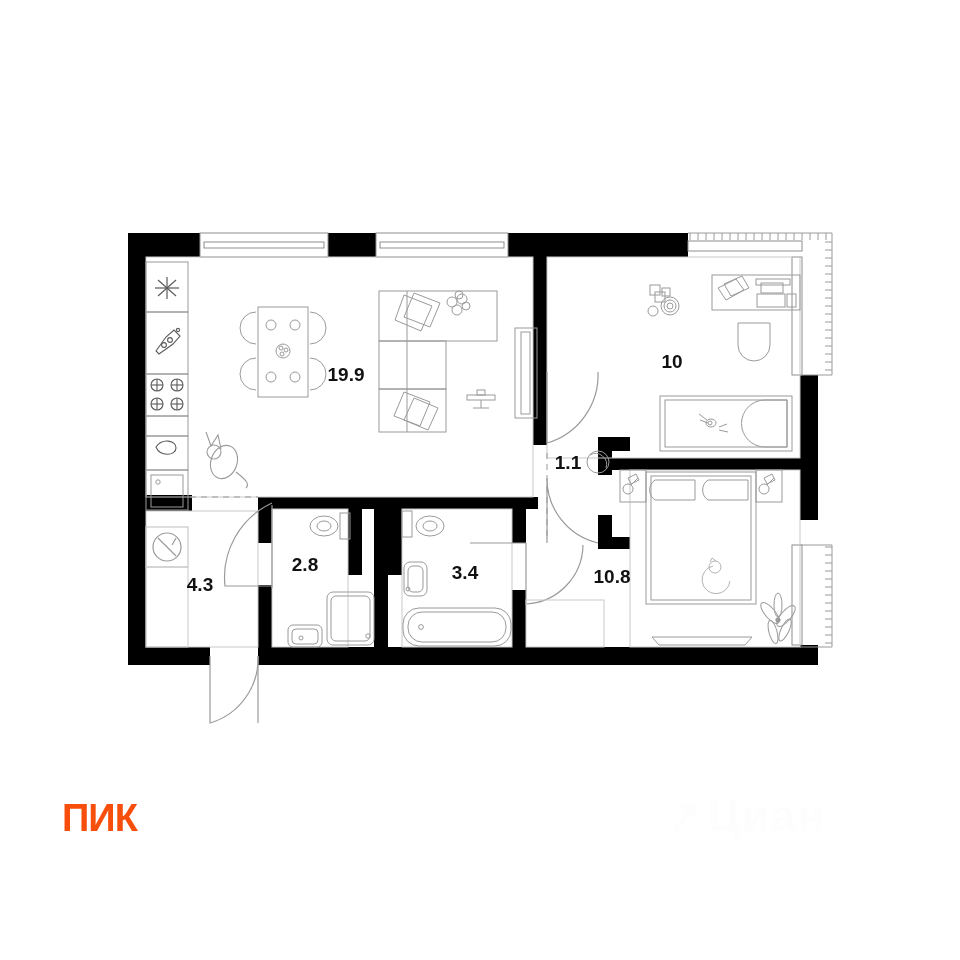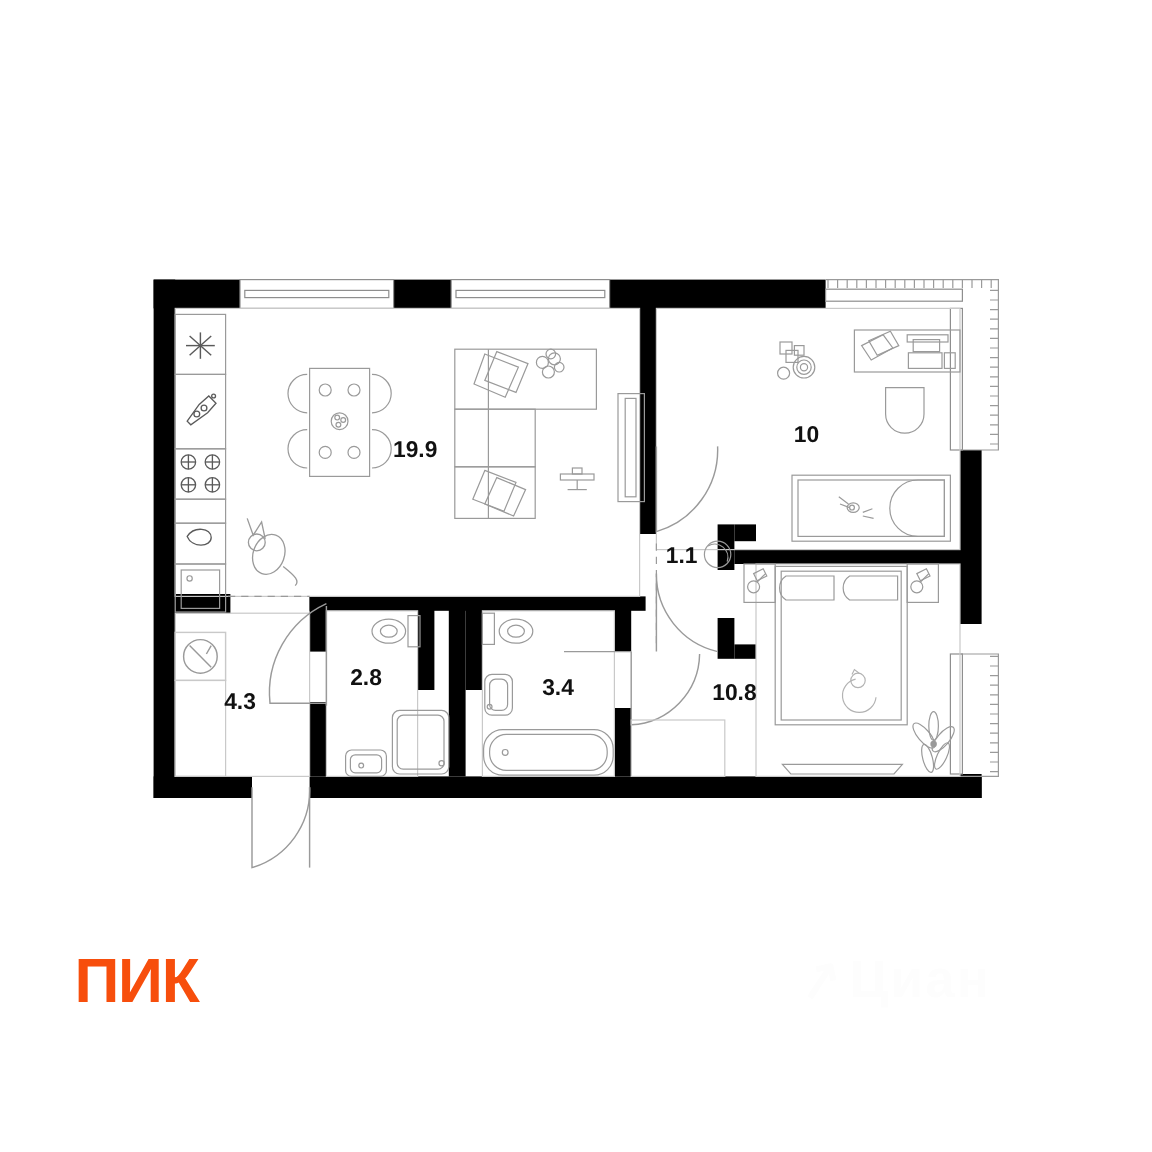--- a/index.html
+++ b/index.html
@@ -9,21 +9,21 @@
     font-family:"Liberation Sans", sans-serif;
     overflow:hidden;
     position:relative;
   }
   #stage{position:absolute;left:0;top:0;width:960px;height:820px;}
   #plan-svg{position:absolute;left:0;top:0;}
   
   #brand-logo{
     position:absolute;
     left:62px;top:798px;
-    font-size:52px;
+    font-size:38px;
     font-weight:700;
     letter-spacing:-1px;
     line-height:40px;
     font-family:"Liberation Sans", sans-serif;
   }
   
   #watermark{
     position:absolute;
     left:665px;top:790px;
     font-size:44px;

